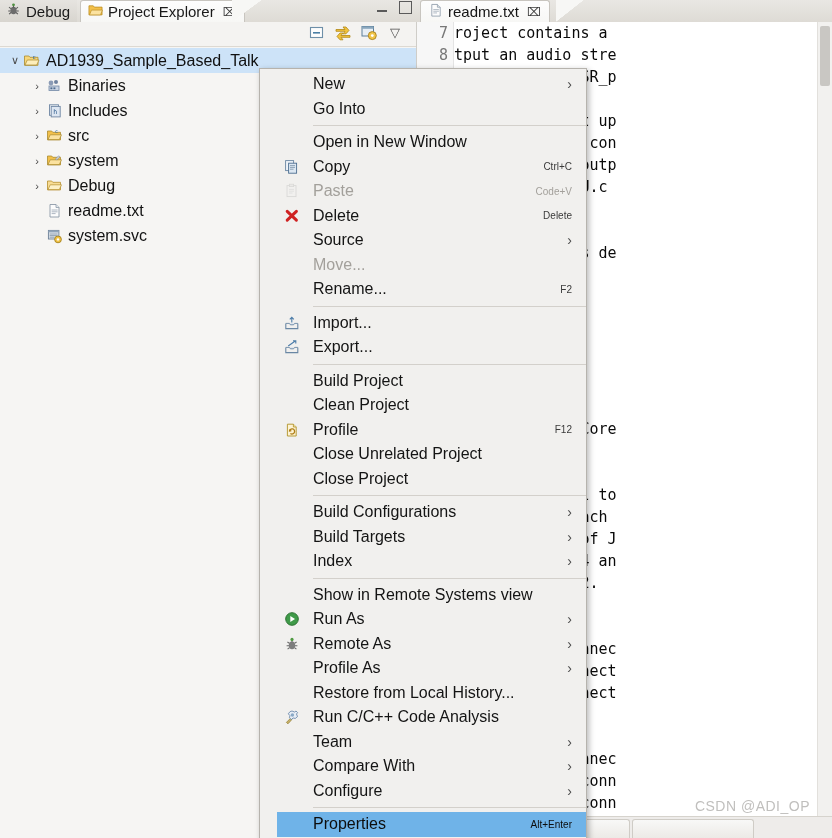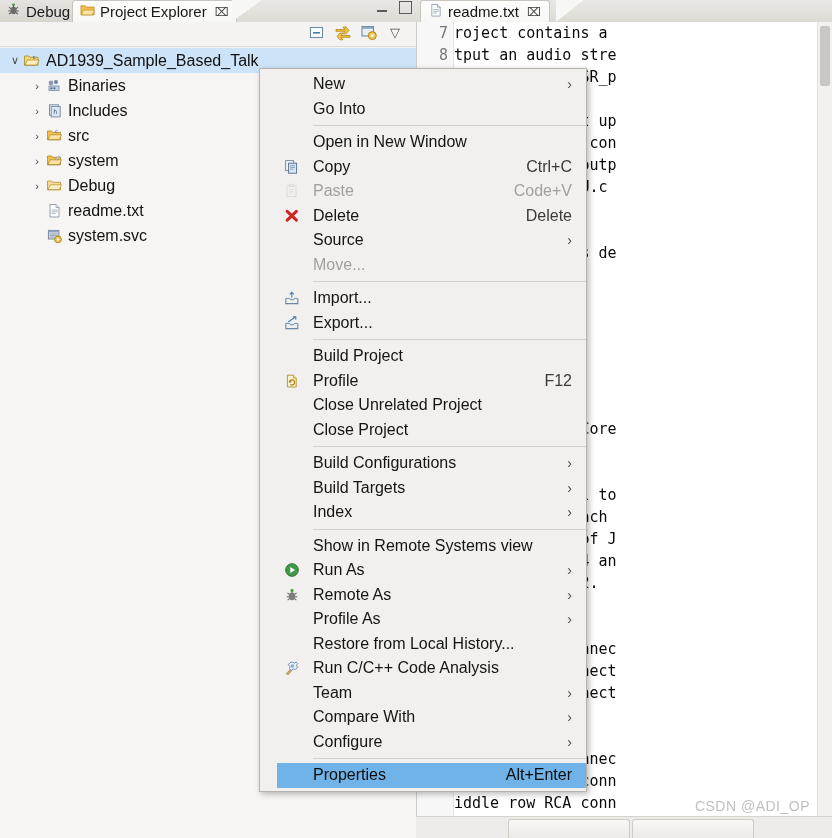--- a/index.html
+++ b/index.html
@@ -14,21 +14,21 @@
   #workbench{position:absolute;inset:0;background:#0f172a;}
 
   
   #left-view{position:absolute;left:0;top:0;width:416px;height:838px;background:#f6f5f3;}
 
   .tabbar{position:absolute;left:0;top:0;width:416px;height:22px;
     background:linear-gradient(#e9e7e3,#dedbd5);}
   .tab{position:absolute;top:0;height:22px;display:flex;align-items:center;gap:5px;
        padding:0 7px 0 6px;font-size:15px;color:#1a1a1a;box-sizing:border-box;}
   .tab.inactive{left:0;background:linear-gradient(#e6e4e0,#d8d5cf);}
-  .tab.active{left:72px;background:linear-gradient(#fdfdfd,#f7f7f5);
+  .tab.active{left:80px;background:linear-gradient(#fdfdfd,#f7f7f5);
     border-top:1px solid #c8c5bf;border-left:1px solid #c8c5bf;border-right:1px solid #c8c5bf;
     border-top-left-radius:3px;border-top-right-radius:3px;padding-left:7px;}
   .tab .tlabel{white-space:nowrap;font-size:15px;}
   .tab-close{font-size:12px;color:#3b3b3b;margin-left:3px;}
   .tab-slant{position:absolute;left:232px;top:0;width:30px;height:22px;
      background:linear-gradient(to bottom right,#f7f7f5 49%,transparent 50%);
      border-bottom:1px solid transparent;}
 
   .win-btns{position:absolute;right:4px;top:1px;display:flex;gap:10px;align-items:flex-start;color:#555;}
   .win-btn{width:13px;height:13px;position:relative;}
@@ -86,21 +86,21 @@
 
   
   #ctxmenu{position:absolute;left:259px;top:68px;width:328px;
     background:#f1f0ee;border:1px solid #b6b3ad;box-shadow:2px 2px 6px rgba(0,0,0,.28);
     padding:3px 0 3px 17px;box-sizing:border-box;}
   .mi{position:relative;height:24.5px;display:flex;align-items:center;
       font-size:16px;color:#141414;padding-left:0;cursor:default;}
   .mi .micon{position:absolute;left:6px;top:50%;transform:translateY(-50%);
       width:18px;height:18px;display:flex;align-items:center;justify-content:center;}
   .mi .mlabel{margin-left:36px;white-space:nowrap;}
-  .mi .maccel{position:absolute;right:14px;font-size:16px;color:#3a3a3a;}
+  .mi .maccel{position:absolute;right:14px;font-size:10px;color:#3a3a3a;}
   .mi .marrow{position:absolute;right:14px;font-size:14px;color:#4d4d4d;}
   .mi.disabled .mlabel,.mi.disabled .maccel{color:#a3a09b;}
   .mi.hl{background:#6fb3e8;}
   .mi.hl .mlabel,.mi.hl .maccel{color:#0d0d0d;}
   .msep{height:1px;margin:4px 0 4px 36px;background:#d3d0cb;}
 
   .bar-left{position:absolute;left:0;top:0;width:36px;height:100%;background:#f1f0ee;}
 </style>
 </head>
 <body>
@@ -349,20 +349,24 @@
           <span class="mlabel">Delete</span>
           <span class="maccel">Delete</span>
         </div>
         <div class="mi">
           <span class="mlabel">Source</span>
           <span class="marrow">›</span>
         </div>
         <div class="mi disabled">
           <span class="mlabel">Move...</span>
         </div>
+        <div class="mi">
+          <span class="mlabel">Rename...</span>
+          <span class="maccel">F2</span>
+        </div>
         <div class="msep"></div>
         <div class="mi">
           <span class="micon">
             <svg width="16" height="16" viewBox="0 0 16 16">
               <path d="M1.8 8.4 v5.2 h12 V8.4" fill="none" stroke="#6a87a4" stroke-width="1.1"></path>
               <path d="M1.8 8.4 h3.6 l1 1.4 h3.2 l1-1.4 h3.2" fill="#cfdcea" stroke="#6a87a4" stroke-width=".9"></path>
               <path d="M7.8 7.4 V2.2 M5.8 4.4 L7.8 2.2 9.8 4.4" fill="none" stroke="#4c7ca8" stroke-width="1.1"></path>
             </svg>
           </span>
           <span class="mlabel">Import...</span>
@@ -373,20 +377,23 @@
               <path d="M1.8 8.4 v5.2 h12 V8.4" fill="none" stroke="#6a87a4" stroke-width="1.1"></path>
               <path d="M1.8 8.4 h3.6 l1 1.4 h3.2 l1-1.4 h3.2" fill="#cfdcea" stroke="#6a87a4" stroke-width=".9"></path>
               <path d="M4.2 7 L11.6 1.8 M9 1.8 h2.8 v2.8" fill="none" stroke="#4c7ca8" stroke-width="1.1"></path>
             </svg>
           </span>
           <span class="mlabel">Export...</span>
         </div>
         <div class="msep"></div>
         <div class="mi">
           <span class="mlabel">Build Project</span>
+        </div>
+        <div class="mi">
+          <span class="mlabel">Clean Project</span>
         </div>
         <div class="mi">
           <span class="micon">
             <svg width="16" height="16" viewBox="0 0 16 16">
               <path d="M3.4 2.2 h6 l2.8 2.8 v9 H3.4 z" fill="#fdf3d4" stroke="#b09227" stroke-width=".9"></path>
               <path d="M9.4 2.2 v2.8 h2.8" fill="#f2e3af" stroke="#b09227" stroke-width=".8"></path>
               <path d="M5.4 9.4 a2.6 2.6 0 1 1 1 2.1" fill="none" stroke="#b07f18" stroke-width="1.3"></path>
               <path d="M5 7.2 L5.6 9.8 L8 9" fill="#b07f18"></path>
             </svg>
           </span>

